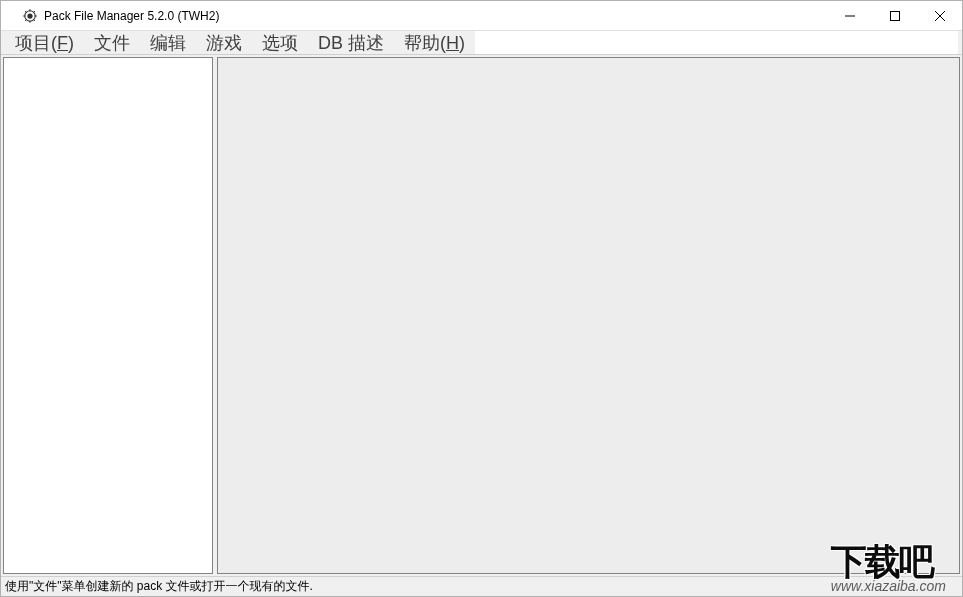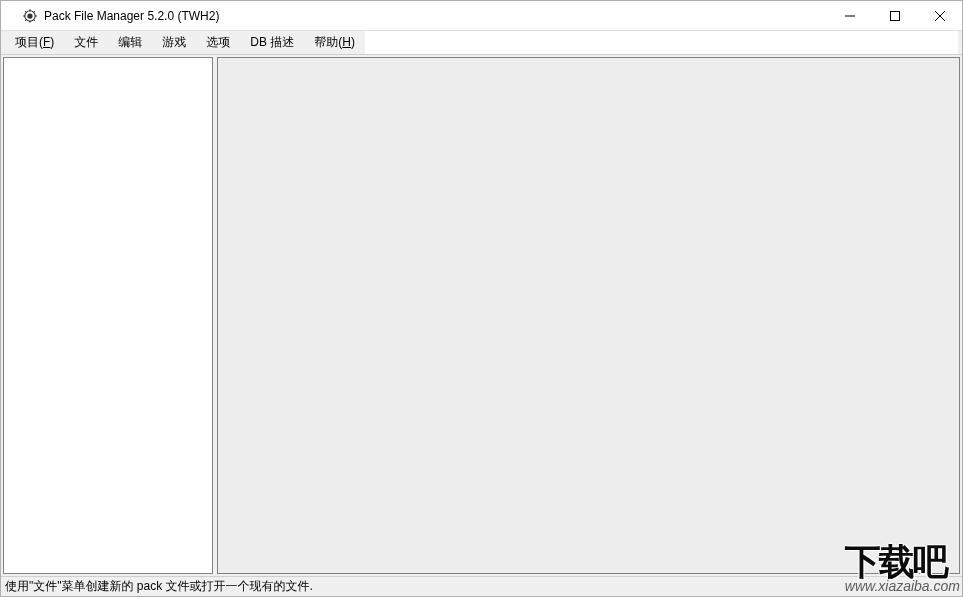--- a/index.html
+++ b/index.html
@@ -64,22 +64,22 @@
       height: 24px;
       background: #f0f0f0;
       display: flex;
       align-items: center;
       padding: 0 4px;
       border-bottom: 1px solid #d0d0d0;
     }
     .menu-item {
       padding: 3px 10px;
       cursor: pointer;
-      font-size: 12px;
-      color: #000000;
+      font-size: 18px;
+      color: #404040;
     }
     .menu-underline {
       text-decoration: underline;
     }
     .content-area {
       display: flex;
       height: calc(100% - 30px - 24px - 20px);
       background: #f0f0f0;
       padding: 2px;
       gap: 4px;
@@ -99,21 +99,21 @@
       background: #f0f0f0;
       border-top: 1px solid #d0d0d0;
       display: flex;
       align-items: center;
       padding: 0 4px;
       font-size: 12px;
       color: #000000;
     }
     .watermark {
       position: absolute;
-      right: 2px;
+      right: 16px;
       bottom: 2px;
       pointer-events: none;
       opacity: 0.95;
     }
     .watermark-main {
       font-size: 36px;
       font-weight: 900;
       color: #000000;
       font-family: "SimHei", Arial, sans-serif;
       letter-spacing: -2px;

